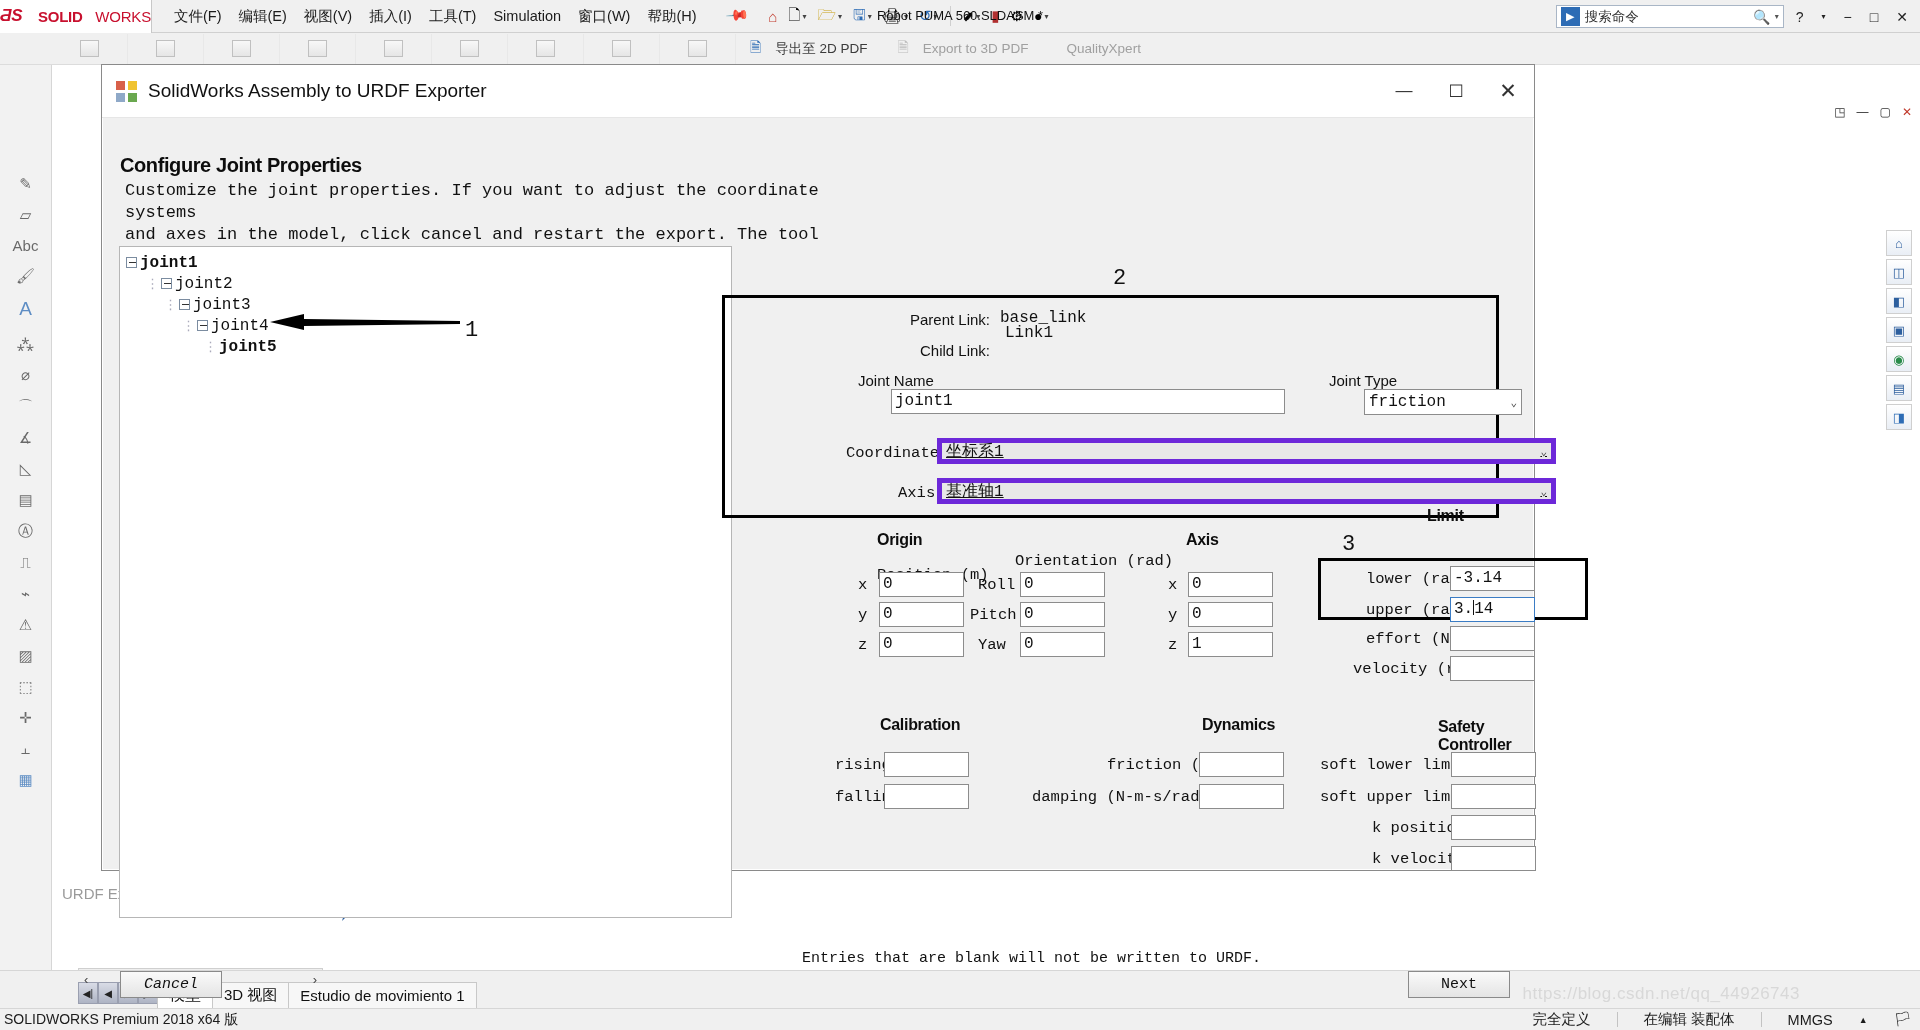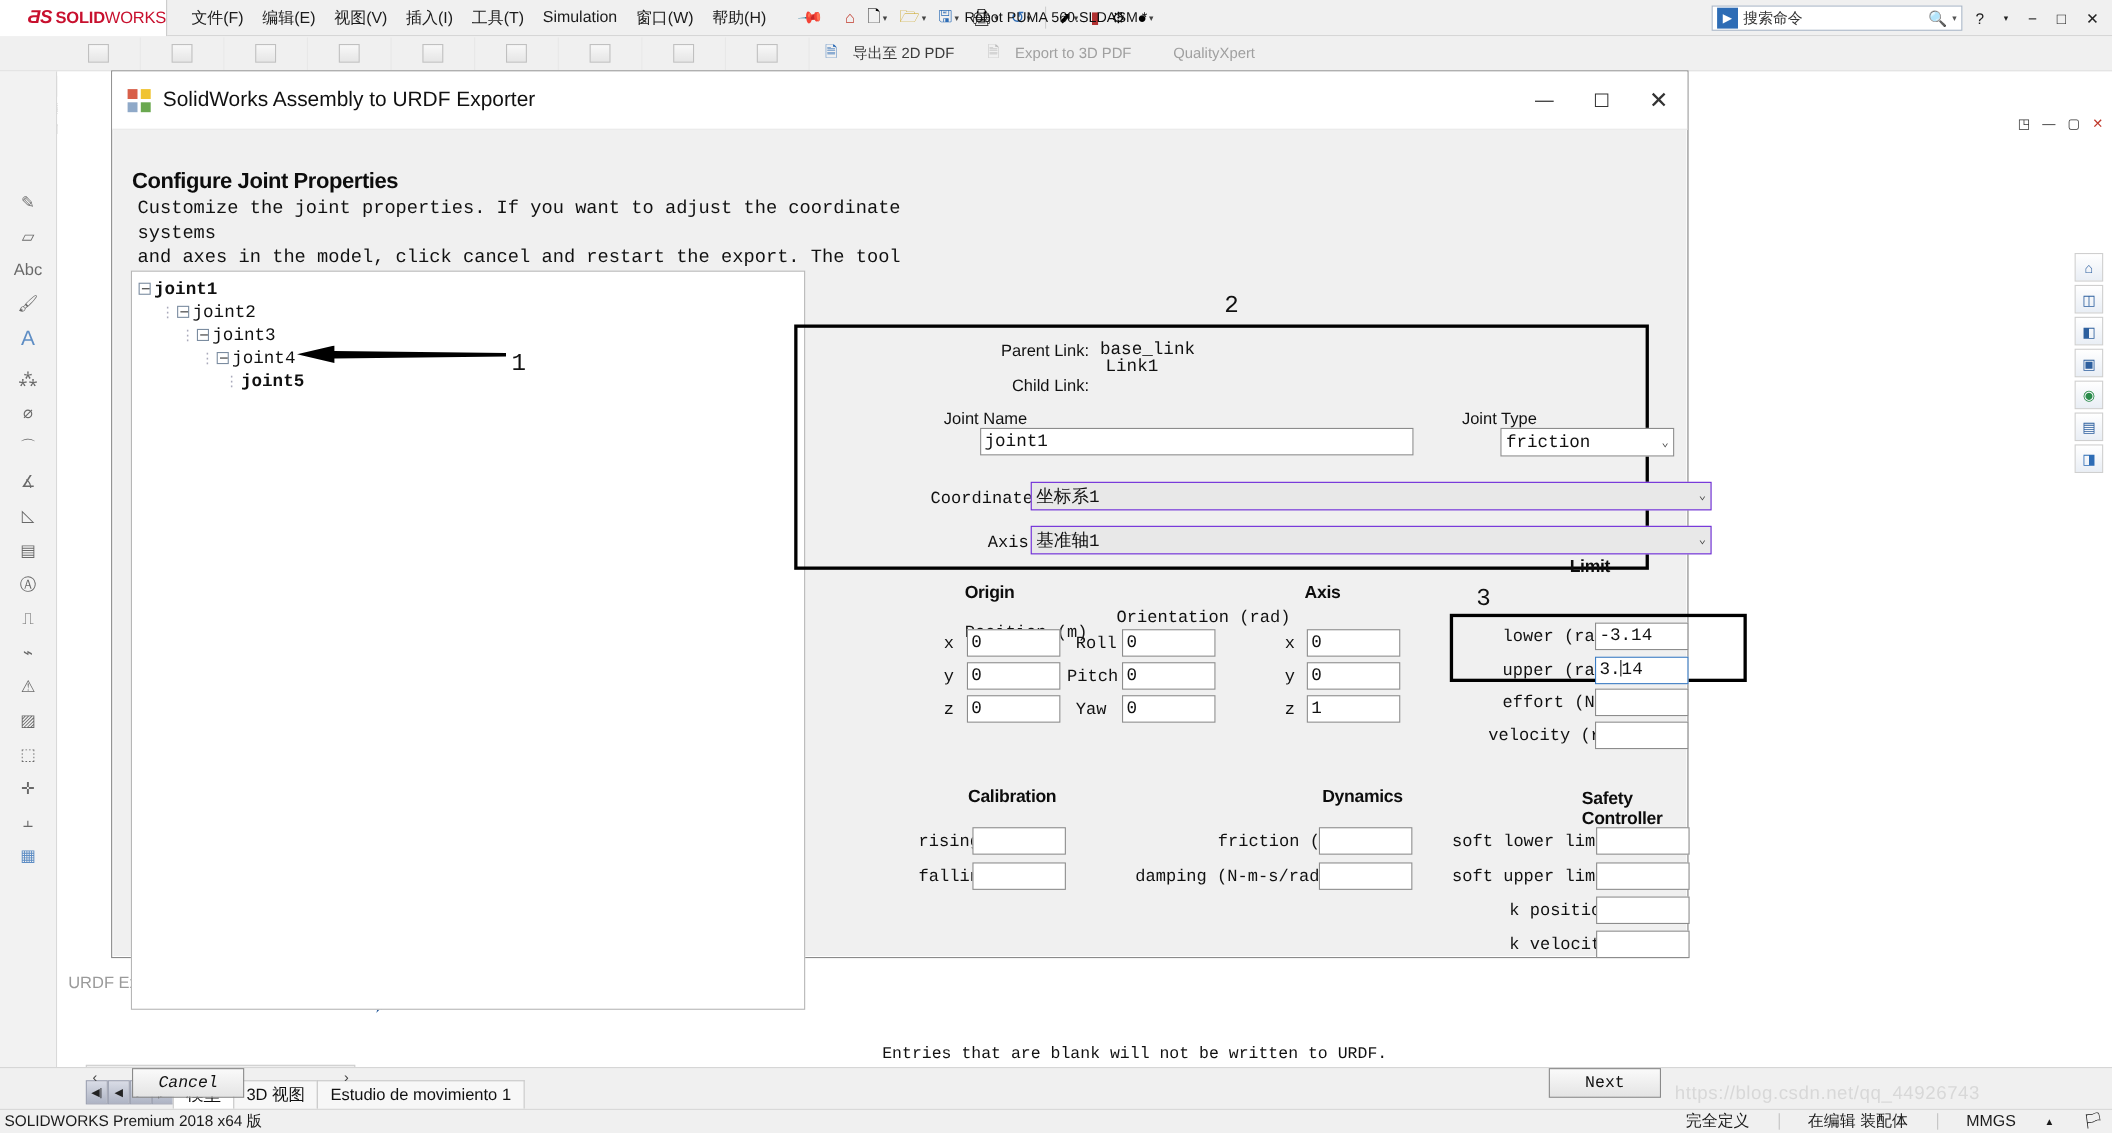--- a/index.html
+++ b/index.html
@@ -14,21 +14,21 @@
 
   
   .sw-titlebar {
     position:absolute; left:0; top:0; width:1920px; height:33px;
     background:#f0f0f0; border-bottom:1px solid #d0d0d0;
     display:flex; align-items:center;
   }
   .sw-logo {
     width:152px; height:33px; background:#ffffff;
     border-right:1px solid #c8c8c8;
-    display:flex; align-items:center; justify-content:flex-end;
+    display:flex; align-items:center; justify-content:space-between;
     font-weight:bold; font-size:15px; color:#c8102e; letter-spacing:-0.2px;
   }
   .sw-logo .ds { font-style:italic; font-weight:bold; font-size:17px; margin-right:3px;}
   .sw-logo .sw-bold { font-weight:bold; }
   .sw-logo .sw-light { font-weight:normal; color:#c8102e; }
   .sw-menu { display:flex; align-items:center; margin-left:22px; gap:17px; font-size:14.5px; color:#1b1b1b;}
   .sw-menu span { cursor:default; white-space:nowrap; }
   .pin-icon { margin-left:14px; color:#2d6cb5; font-size:15px; transform:rotate(40deg); }
 
   .sw-tools { display:flex; align-items:center; margin-left:18px; gap:3px; }
@@ -189,21 +189,21 @@
   .txt.focus { border:1px solid #3b7cc4; }
   .caret-bar { display:inline-block; width:1px; height:15px; background:#111; vertical-align:-2px; }
 
   .combo {
     border:1px solid #8c8c8c; background:#fff; height:26px;
     display:flex; align-items:center; padding:0 4px;
     font-family:"Liberation Mono", monospace; font-size:16px; color:#111;
   }
   .combo .cv { flex:1; }
   .combo .chev { font-size:11px; color:#444; }
-  .combo.grey { background:#e8e8e8; border:1px solid #6d28d9; }
+  .combo.grey { background:#e8e8e8; border:5px solid #6d28d9;text-decoration:underline; }
 
   .sec-head { font-family:"Liberation Sans", sans-serif; font-size:16px; font-weight:bold;
               color:#0d0d0d; letter-spacing:-0.3px; }
   .btn {
     border:1px solid #8a8a8a; background:linear-gradient(#fafafa,#e4e4e4);
     font-family:"Liberation Mono", monospace; font-size:15px; color:#111;
     display:flex; align-items:center; justify-content:center; cursor:default;
   }
 </style>
 </head>

